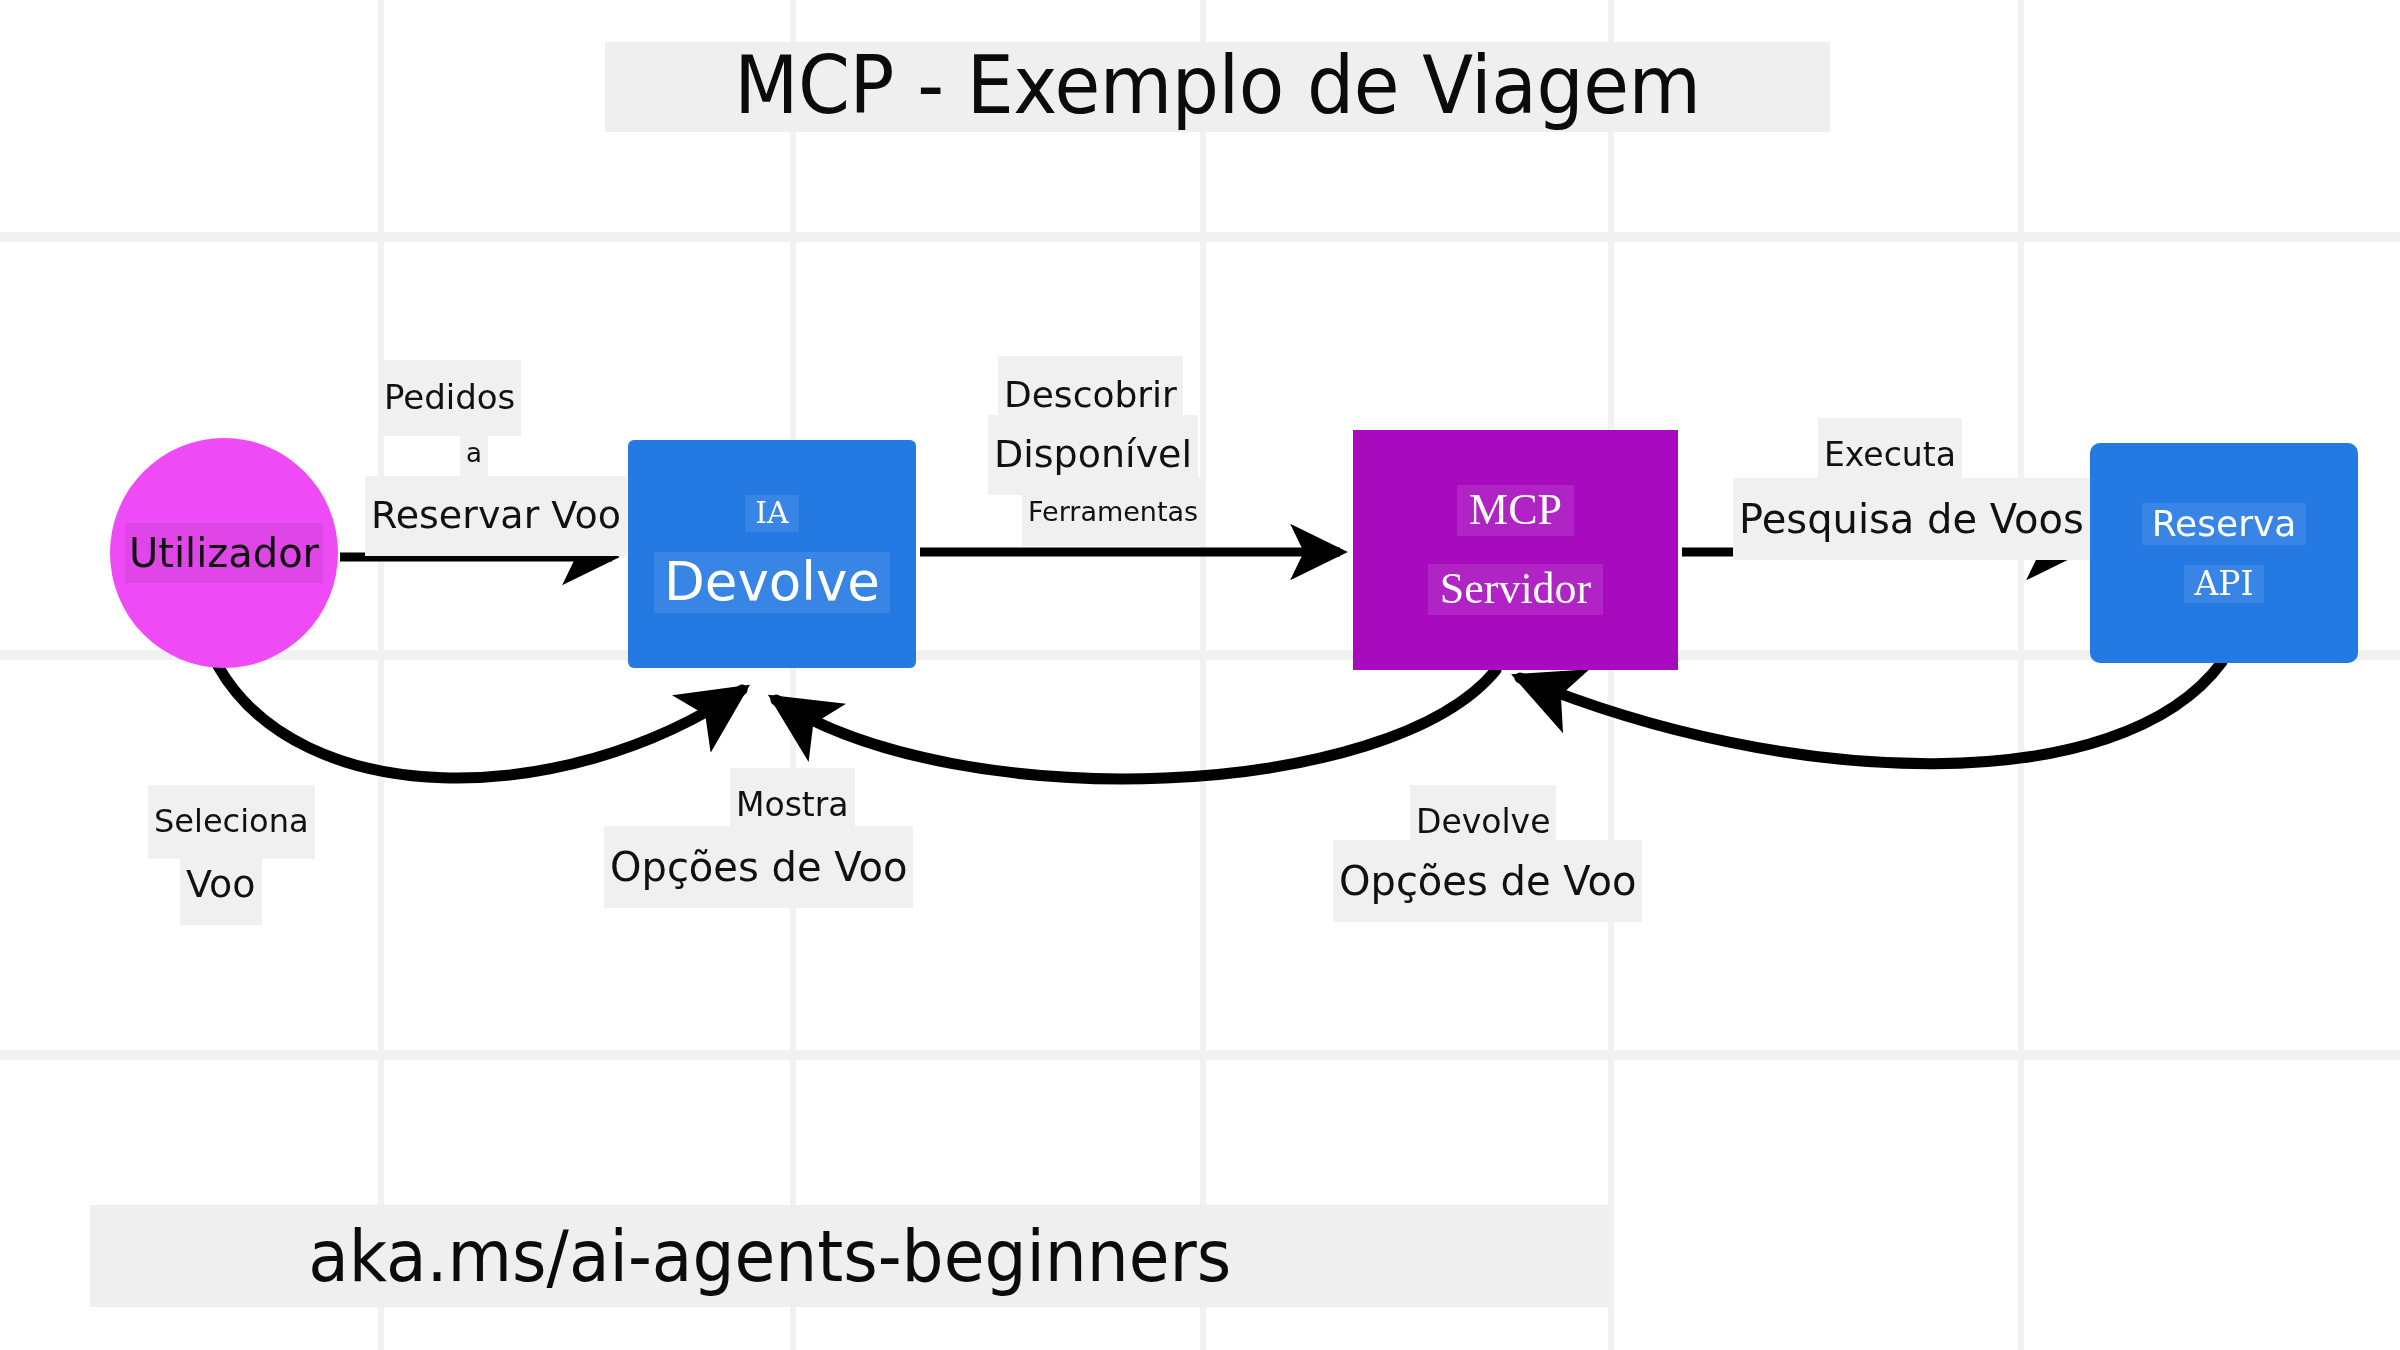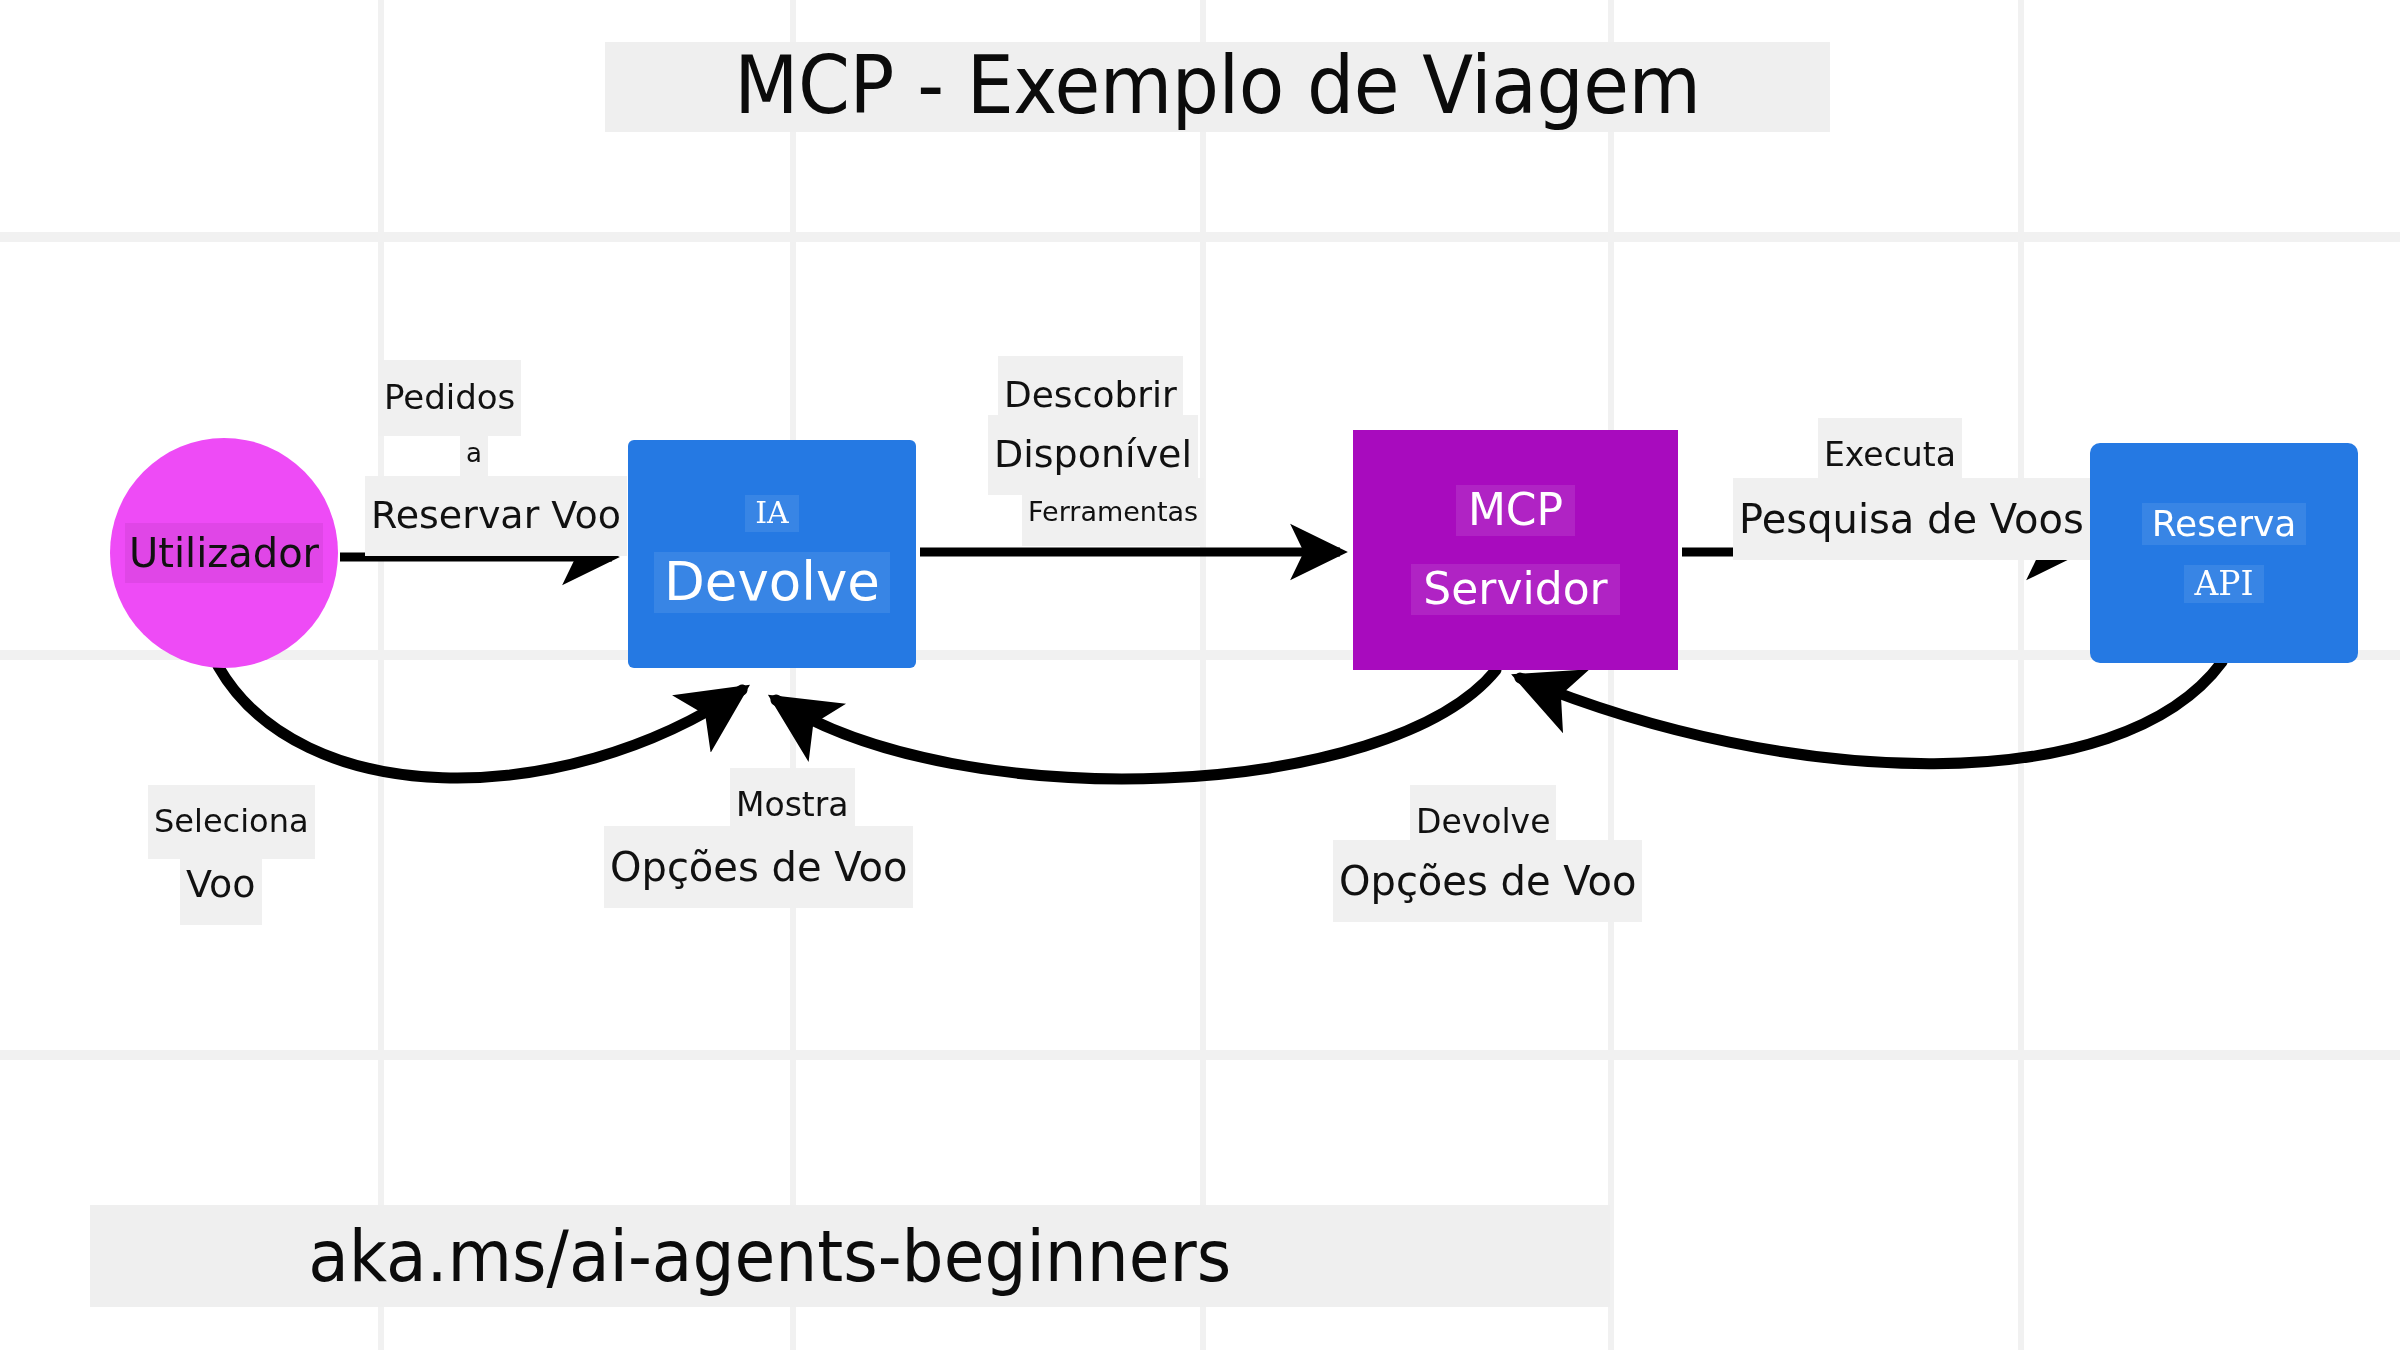--- a/index.html
+++ b/index.html
@@ -102,20 +102,21 @@
   }
 
   #node-mcp {
     left: 1353px;
     top: 430px;
     width: 325px;
     height: 240px;
     border-radius: 0;
     background: #a80bbe;
     color: #ffffff;
+    font-family: Liberation Serif, serif;
   }
   #node-mcp .ln-big {
     font-size: 44px;
     background: rgba(255,255,255,0.10);
     padding: 0 12px;
   }
   #node-mcp .ln-big2 {
     font-size: 44px;
     background: rgba(255,255,255,0.10);
     padding: 0 12px;

